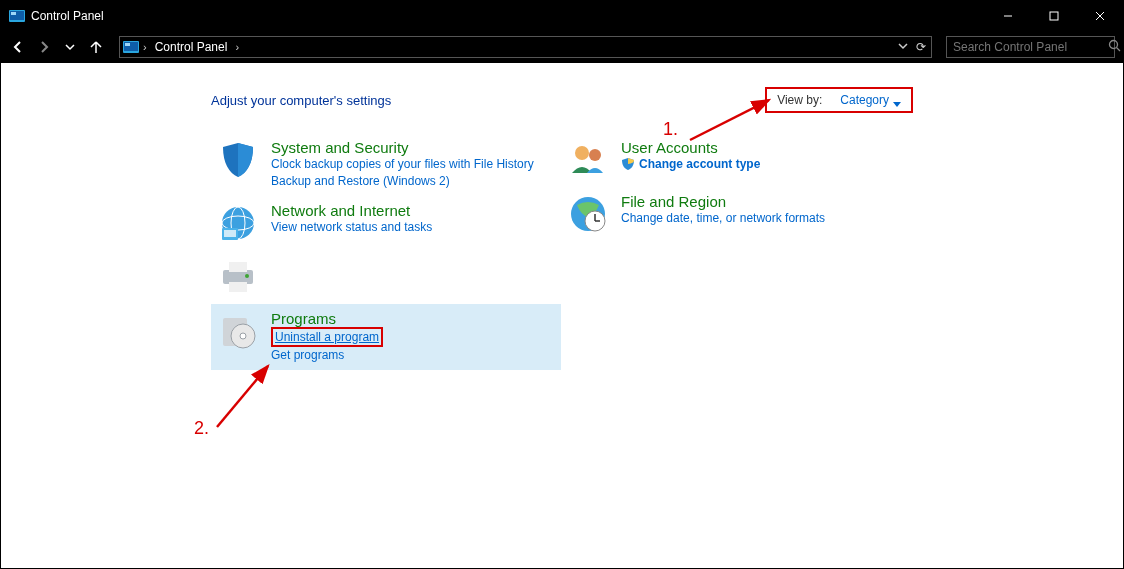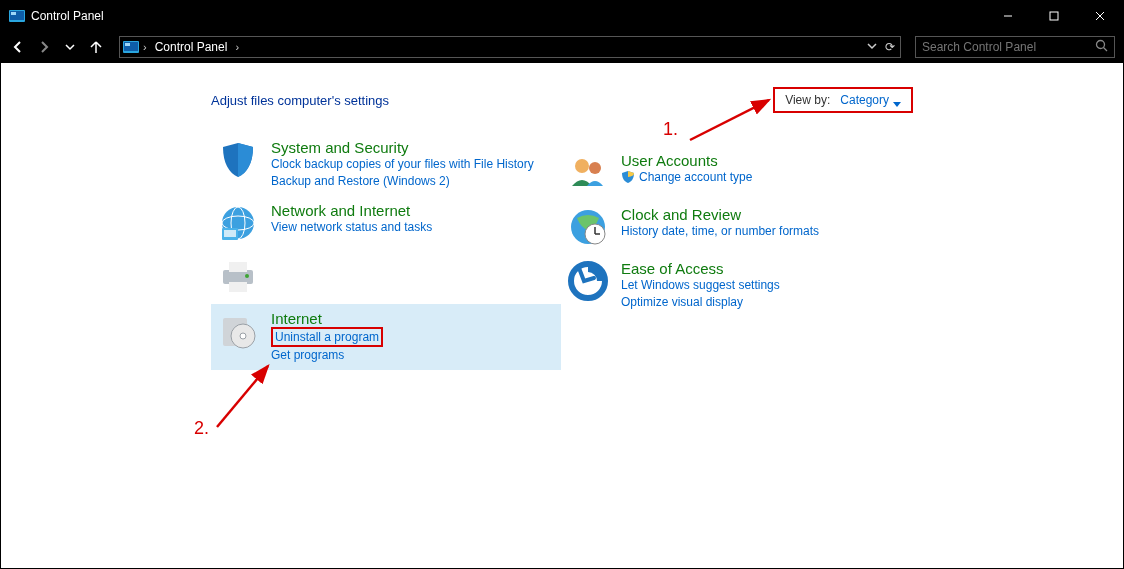--- a/index.html
+++ b/index.html
@@ -18,45 +18,45 @@
   .nav-arrow { width: 18px; height: 18px; display: flex; align-items: center; justify-content: center; color: #fff; font-size: 14px; }
   .nav-arrow.dim { color: #888; }
   .addrbar { flex: 1; display: flex; align-items: center; margin: 0 6px; height: 26px; }
   .addrbox { flex: 1; display: flex; align-items: center; border: 1px solid #555; background: #000; height: 22px; padding: 0 3px; gap: 4px; }
   .addrbox .cp-icon { width: 16px; height: 16px; }
   .crumb-sep { color: #ccc; font-size: 11px; }
   .crumb-text { color: #fff; font-size: 12px; padding: 0 4px; }
   .addr-tail { margin-left: auto; display: flex; gap: 8px; align-items: center; }
   .addr-tail span { color: #ccc; font-size: 12px; }
   .refresh-icon { color:#ccc; font-size:14px; padding-right:2px;}
-  .search { width: 200px; height: 22px; border: 1px solid #555; background: #000; display: flex; align-items: center; padding: 0 6px; }
+  .search { width: 169px; height: 22px; border: 1px solid #555; background: #000; display: flex; align-items: center; padding: 0 6px; }
   .search input { flex: 1; background: transparent; border: none; outline: none; color: #ccc; font-size: 12px; }
   .search-icon { color: #888; font-size: 13px; }
 
   
   .content { position: relative; padding: 24px 0 0 0; height: calc(100% - 62px); background: #fff; }
   .heading-row { display: flex; align-items: center; justify-content: space-between; margin: 0 0 20px 0; padding: 0 210px; }
   .heading { color: #003399; font-size: 13px; }
-  .viewby-box { border: 2px solid #d80000; padding: 4px 10px; display: flex; gap: 10px; align-items: center; }
+  .viewby-box { border: 2px solid #d80000; padding: 4px 10px; display: flex; gap: 18px; align-items: center; }
   .viewby-label { font-size: 12px; color: #333; }
   .viewby-value { color: #0066cc; font-size: 12px; display: flex; align-items: flex-end; gap: 4px; }
   .tri-down { width: 0; height: 0; border-left: 4px solid transparent; border-right: 4px solid transparent; border-top: 5px solid #0066cc; }
 
   .columns { display: flex; gap: 0; padding: 0 0 0 210px; }
   .col { display: flex; flex-direction: column; }
   .col-left { width: 350px; }
-  .col-right { width: 330px; margin-left:0;margin-top:13px; }
+  .col-right { width: 330px; margin-left:0; }
 
   .category { display: flex; gap: 12px; padding: 6px 6px 6px 6px; }
   .category.highlight { background: #d8ecf8; }
   .cat-icon { width: 42px; height: 42px; flex-shrink: 0; display:flex; align-items:center; justify-content:center; }
   .cat-body { display: flex; flex-direction: column; }
   .cat-title { color: #0f7b0f; font-size: 15px; }
   .cat-link { color: #0066cc; font-size: 12px; cursor: pointer; line-height: 1.4; }
-  .boxed-link { border: 2px solid #d80000; padding: 0 2px; display: inline-block; }
+  .boxed-link { border: 2px solid #d80000; text-decoration: underline; padding: 0 2px; display: inline-block; }
 
   
   .annotation { position: absolute; color: #d80000; font-size: 18px; font-weight: 400; pointer-events:none; }
   .arrow-svg { position: absolute; pointer-events:none; }
 </style>
 </head>
 <body>
 
 <div class="titlebar">
   <div class="titlebar-left">
@@ -132,21 +132,21 @@
       <svg width="13" height="13">
           <circle cx="5.5" cy="5.5" r="4" fill="none" stroke="#888" stroke-width="1.3"></circle>
           <line x1="8.5" y1="8.5" x2="12" y2="12" stroke="#888" stroke-width="1.3"></line>
         </svg>
     </span>
   </div>
 </div>
 
 <div class="content">
   <div class="heading-row">
-    <div class="heading">Adjust files computer's settings</div>
+    <div class="heading">Adjust your computer's settings</div>
     <div class="viewby-box">
       <span class="viewby-label">View by:</span>
       <span class="viewby-value">
         <span>Category</span>
         <span class="tri-down"></span>
       </span>
     </div>
   </div>
 
   <div class="columns">
@@ -196,41 +196,41 @@
 
       <div class="category highlight">
         <div class="cat-icon">
           <svg viewBox="0 0 42 42">
               <rect x="6" y="8" width="24" height="28" rx="2" fill="#d0d4d8"></rect>
               <circle cx="26" cy="26" r="12" fill="#e8e8e8" stroke="#9aa0a6"></circle>
               <circle cx="26" cy="26" r="3" fill="#fff" stroke="#9aa0a6"></circle>
             </svg>
         </div>
         <div class="cat-body">
-          <div class="cat-title">Internet</div>
+          <div class="cat-title">Programs</div>
           <div class="cat-link boxed-link">Uninstall a program</div>
           <div class="cat-link">Get programs</div>
         </div>
       </div>
     </div>
 
     <div class="col col-right">
 
       <div class="category">
         <div class="cat-icon">
           <svg viewBox="0 0 42 42">
               <circle cx="15" cy="14" r="7" fill="#f0b060"></circle>
               <path d="M5 34 Q15 22 25 34 Z" fill="#2e8b57"></path>
               <circle cx="28" cy="16" r="6" fill="#d88050"></circle>
               <path d="M20 34 Q28 24 36 34 Z" fill="#3ca0e0"></path>
             </svg>
         </div>
         <div class="cat-body">
           <div class="cat-title">User Accounts</div>
-          <div style="display:flex;align-items:center;gap:4px;">
+          <div style="display:flex;align-items:center;gap:4px;font-weight:bold;">
             <svg width="14" height="14">
                 <path d="M7 1 L13 3 C13 9 10 12 7 13 C4 12 1 9 1 3 Z" fill="#2b8cd6"></path>
                 <path d="M7 1 L13 3 C13 6 11 6 7 7 Z" fill="#f7c948"></path>
               </svg>
             <div class="cat-link">Change account type</div>
           </div>
         </div>
       </div>
 
 
@@ -238,39 +238,25 @@
         <div class="cat-icon">
           <svg viewBox="0 0 42 42">
               <circle cx="21" cy="21" r="17" fill="#3ca0e0"></circle>
               <path d="M10 12 Q21 6 32 12 Q28 22 21 24 Q14 22 10 12 Z" fill="#6bc46b"></path>
               <circle cx="28" cy="28" r="10" fill="#fff" stroke="#888"></circle>
               <line x1="28" y1="28" x2="28" y2="21" stroke="#333" stroke-width="1.5"></line>
               <line x1="28" y1="28" x2="33" y2="28" stroke="#333" stroke-width="1.5"></line>
             </svg>
         </div>
         <div class="cat-body">
-          <div class="cat-title">Clock and Review</div>
-          <div class="cat-link">History date, time, or number formats</div>
-        </div>
-      </div>
-
-      <div class="category">
-        <div class="cat-icon">
-          <svg viewBox="0 0 42 42">
-              <circle cx="21" cy="21" r="17" fill="none" stroke="#1e73be" stroke-width="6"></circle>
-              <path d="M21 4 A17 17 0 0 1 38 21 L30 21 A9 9 0 0 0 21 12 Z" fill="#1e73be"></path>
-              <path d="M12 8 L17 21 L27 18" fill="none" stroke="#1e73be" stroke-width="4" stroke-linecap="round"></path>
-            </svg>
-        </div>
-        <div class="cat-body">
-          <div class="cat-title">Ease of Access</div>
-          <div class="cat-link">Let Windows suggest settings</div>
-          <div class="cat-link">Optimize visual display</div>
-        </div>
-      </div>
+          <div class="cat-title">File and Region</div>
+          <div class="cat-link">Change date, time, or network formats</div>
+        </div>
+      </div>
+
     </div>
   </div>
 
   <div class="annotation" style="top:56px;left:662px;">1.</div>
   <svg class="arrow-svg" style="top:32px;left:686px;" width="90" height="50">
     <defs>
         <marker id="ah1" markerWidth="8" markerHeight="8" refX="7" refY="3" orient="auto">
           <path d="M0,0 L8,3 L0,6 Z" fill="#d80000"></path>
         </marker>
       </defs>

